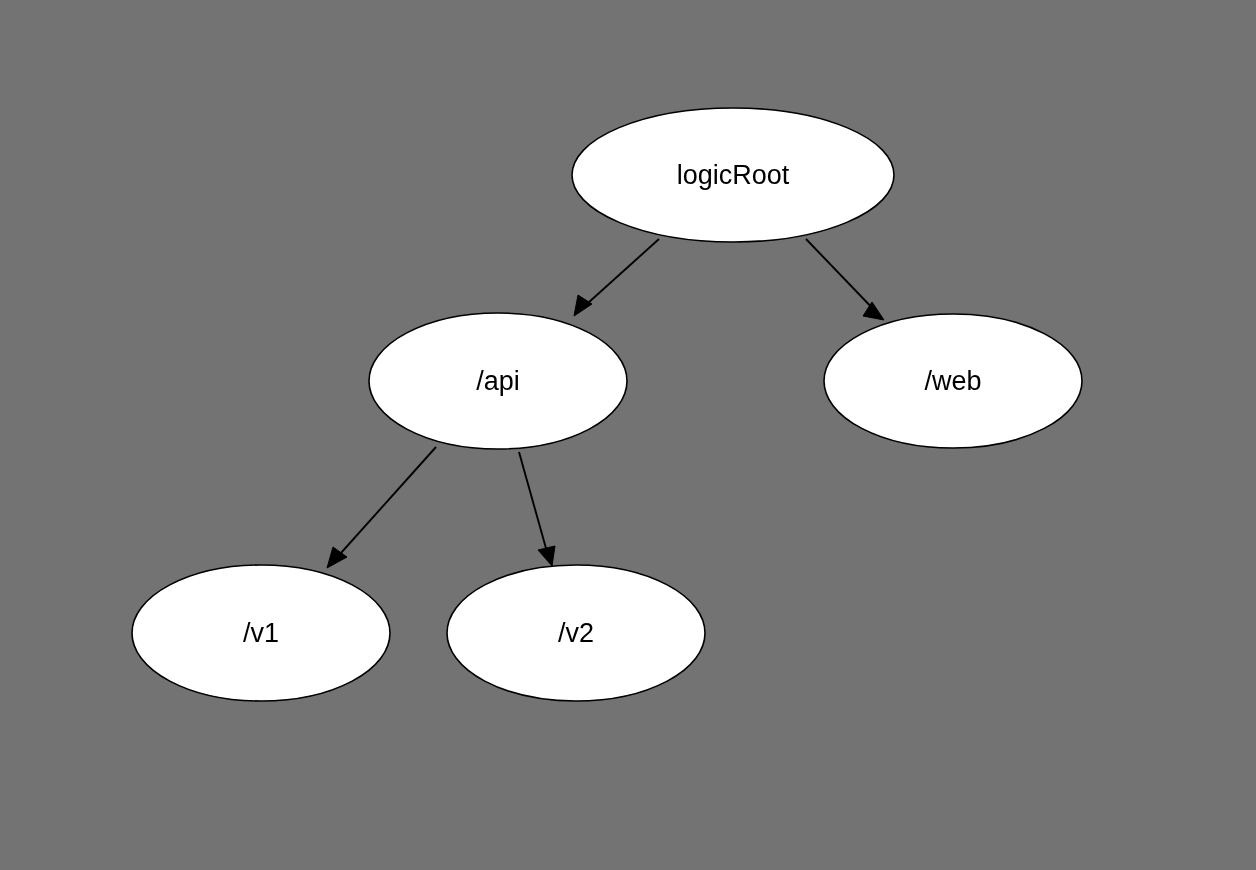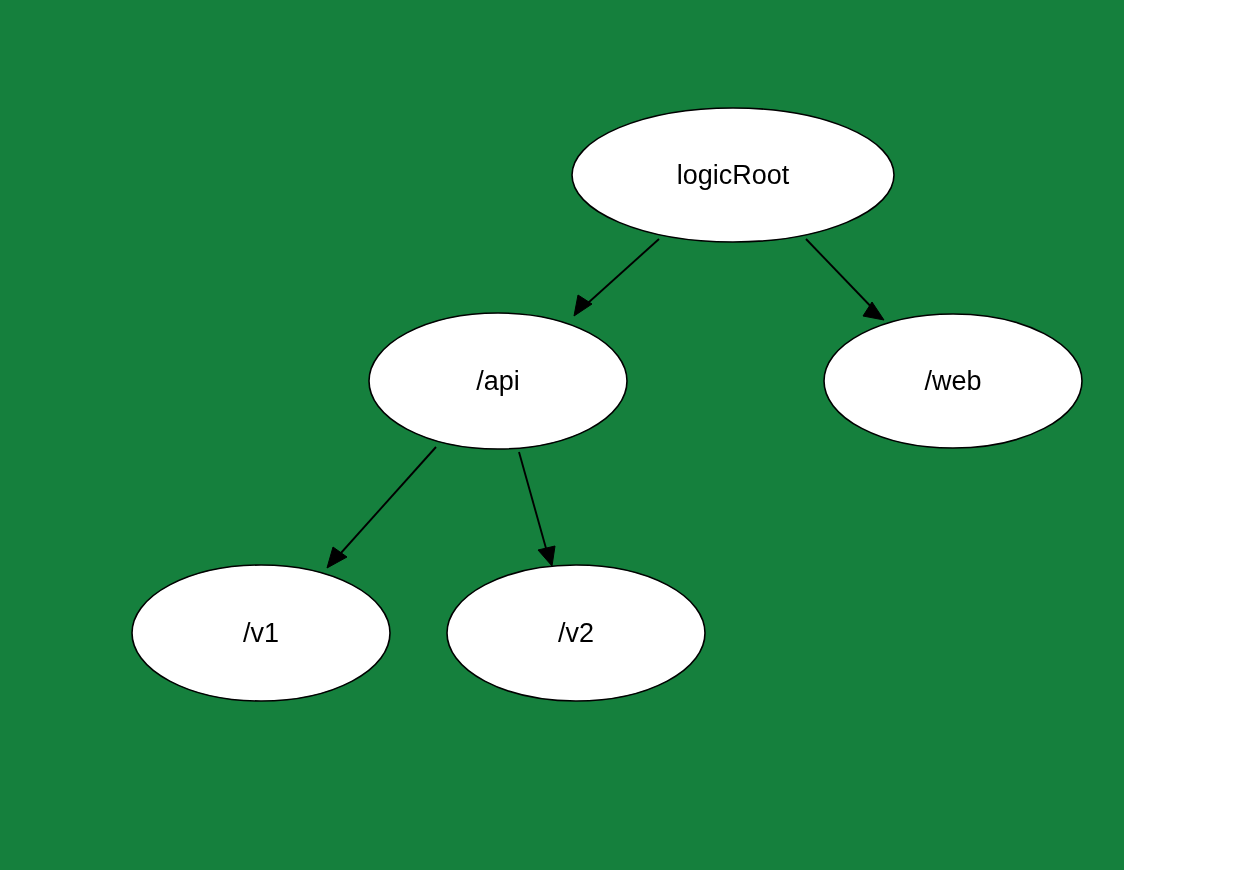--- a/index.html
+++ b/index.html
@@ -8,23 +8,23 @@
     background: #ffffff;
   }
   body {
     width: 1256px;
     height: 870px;
     font-family: "Liberation Sans", sans-serif;
     overflow: hidden;
   }
   #diagram-canvas {
     position: relative;
-    width: 1124px;
+    width: 1256px;
     height: 870px;
-    background: #15803d;
+    background: #737373;
   }
   svg#graph {
     display: block;
     width: 1256px;
     height: 870px;
   }
   .node-shape {
     fill: #ffffff;
     stroke: #000000;
     stroke-width: 1.6;

